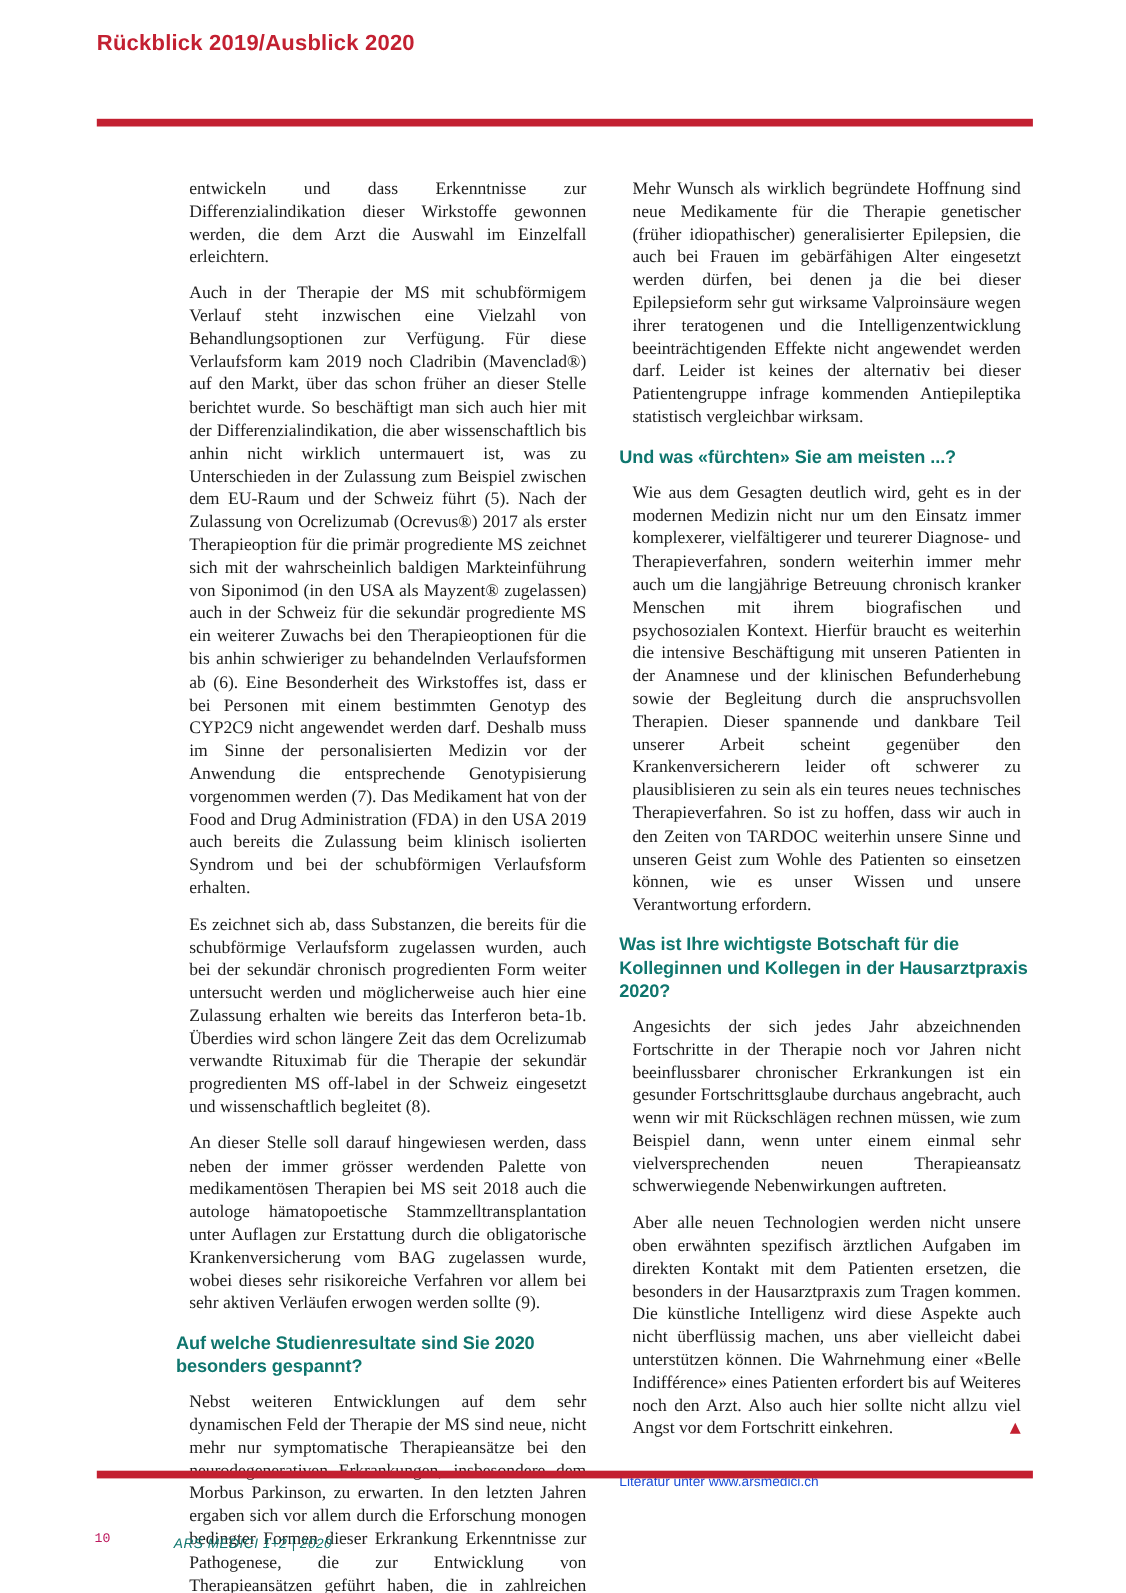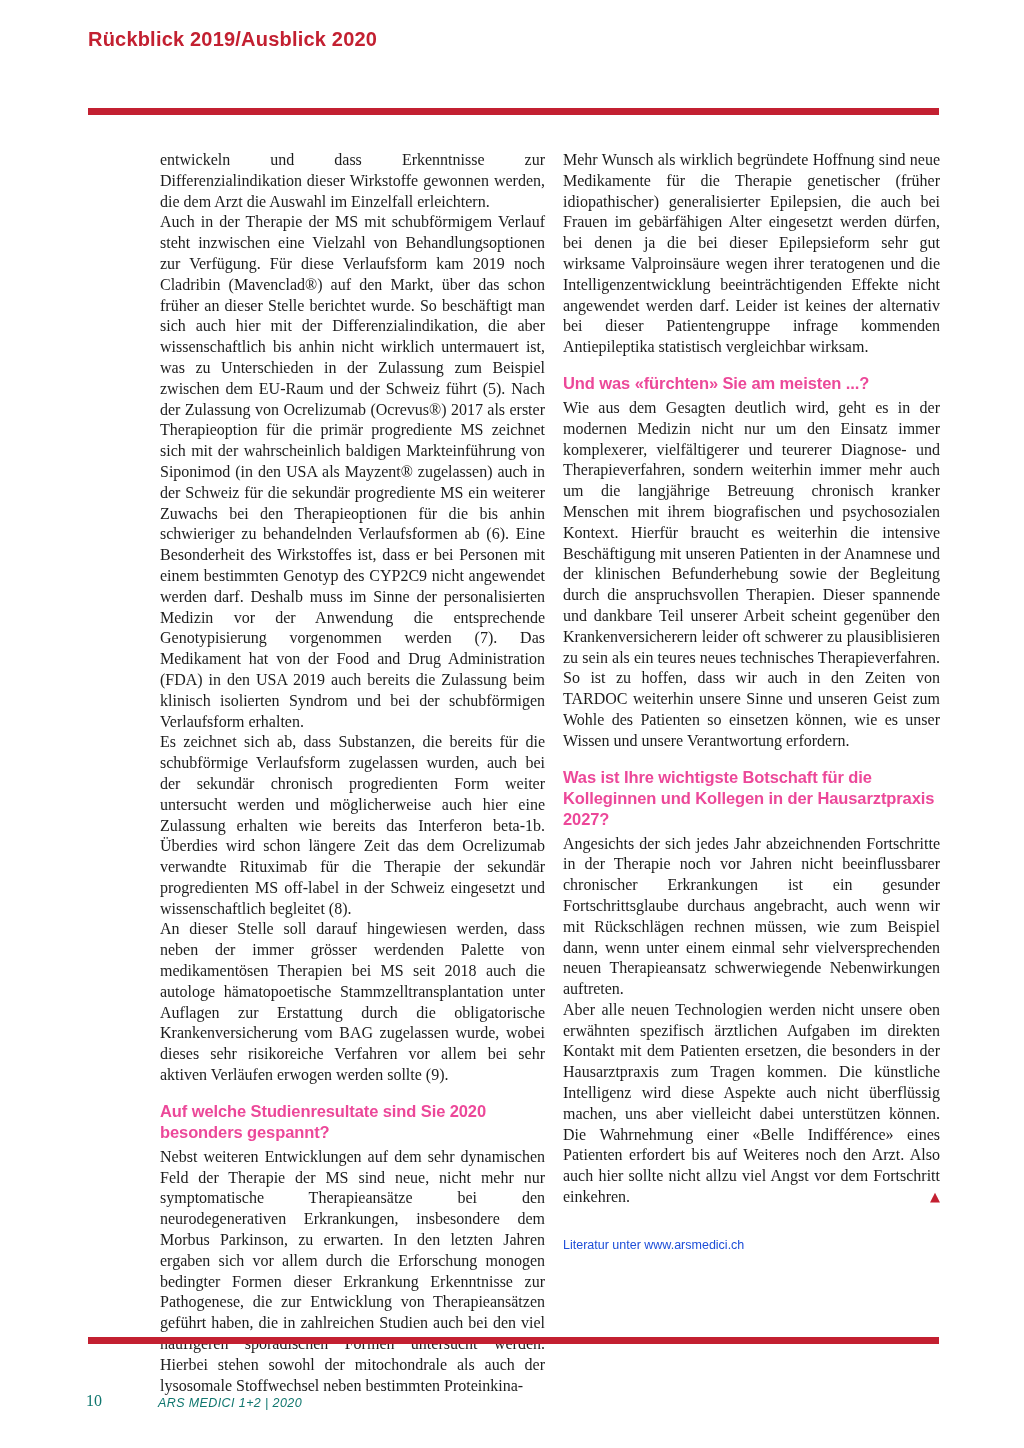--- a/index.html
+++ b/index.html
@@ -26,47 +26,47 @@
   .rule-top { top: 108px; }
   .rule-bottom { top: 1337px; }
   .content {
     position: absolute; left: 160px; top: 150px; width: 780px;
     display: flex; gap: 18px;
   }
   .col { text-align: justify; }
   .col-left  { width: 385px; }
   .col-right { width: 377px; }
   .para {
-    margin: 0;
+    margin: 12px;
     font-size: 16px; line-height: 20.8px;
     hyphens: auto; -webkit-hyphens: auto;
   }
   .sec-heading {
     margin: 15px 0 4px 0;
     font-family: "Liberation Sans", sans-serif;
     font-size: 16.5px; line-height: 21px; font-weight: 700;
-    color: #ec4899; text-align: left;
+    color: #0f766e; text-align: left;
     letter-spacing: -0.1px;
   }
   .end-marker {
     float: right;
     color: var(--accent, #c32031);
     font-size: 13px; line-height: 20.8px;
     font-family: "DejaVu Sans", sans-serif;
   }
   .lit-note {
     margin: 30px 0 0 0;
     font-family: "Liberation Sans", sans-serif;
     font-size: 12.5px; color: #1d4ed8;
     text-align: left;
   }
   .page-number {
     position: absolute; left: 86px; top: 1392px;
-    font-family: Liberation Serif, serif;
-    font-size: 16px; color: #0f766e;
+    font-family: Liberation Mono, monospace;
+    font-size: 12px; color: #be185d;
   }
   .journal-line {
     position: absolute; left: 158px; top: 1396px;
     font-family: "Liberation Sans", sans-serif;
     font-size: 12.5px; letter-spacing: 0.4px; color: #0f766e; font-style: italic;
   }
 </style>
 </head>
 <body style="--accent: #c32031;">
 
@@ -80,21 +80,21 @@
       <p class="para">Es zeichnet sich ab, dass Substanzen, die bereits für die schubförmige Verlaufsform zugelassen wurden, auch bei der sekundär chronisch progredienten Form weiter untersucht werden und möglicherweise auch hier eine Zulassung erhalten wie bereits das Interferon beta-1b. Überdies wird schon längere Zeit das dem Ocrelizumab verwandte Rituximab für die Therapie der sekundär progredienten MS off-label in der Schweiz eingesetzt und wissenschaftlich begleitet (8).</p>
       <p class="para">An dieser Stelle soll darauf hingewiesen werden, dass neben der immer grösser werdenden Palette von medikamentösen Therapien bei MS seit 2018 auch die autologe hämatopoetische Stammzelltransplantation unter Auflagen zur Erstattung durch die obligatorische Krankenversicherung vom BAG zugelassen wurde, wobei dieses sehr risikoreiche Verfahren vor allem bei sehr aktiven Verläufen erwogen werden sollte (9).</p>
       <h2 class="sec-heading">Auf welche Studienresultate sind Sie 2020 besonders gespannt?</h2>
       <p class="para">Nebst weiteren Entwicklungen auf dem sehr dynamischen Feld der Therapie der MS sind neue, nicht mehr nur symptomatische Therapieansätze bei den neurodegenerativen Erkrankungen, insbesondere dem Morbus Parkinson, zu erwarten. In den letzten Jahren ergaben sich vor allem durch die Erforschung monogen bedingter Formen dieser Erkrankung Erkenntnisse zur Pathogenese, die zur Entwicklung von Therapieansätzen geführt haben, die in zahlreichen Studien auch bei den viel häufigeren sporadischen Formen untersucht werden. Hierbei stehen sowohl der mitochondrale als auch der lysosomale Stoffwechsel neben bestimmten Proteinkina-</p>
     </div>
   <div class="col col-right" id="col-right">
 
       <p class="para">Mehr Wunsch als wirklich begründete Hoffnung sind neue Medikamente für die Therapie genetischer (früher idiopathischer) generalisierter Epilepsien, die auch bei Frauen im gebärfähigen Alter eingesetzt werden dürfen, bei denen ja die bei dieser Epilepsieform sehr gut wirksame Valproinsäure wegen ihrer teratogenen und die Intelligenzentwicklung beeinträchtigenden Effekte nicht angewendet werden darf. Leider ist keines der alternativ bei dieser Patientengruppe infrage kommenden Antiepileptika statistisch vergleichbar wirksam.</p>
       <h2 class="sec-heading">Und was «fürchten» Sie am meisten ...?</h2>
       <p class="para">Wie aus dem Gesagten deutlich wird, geht es in der modernen Medizin nicht nur um den Einsatz immer komplexerer, vielfältigerer und teurerer Diagnose- und Therapieverfahren, sondern weiterhin immer mehr auch um die langjährige Betreuung chronisch kranker Menschen mit ihrem biografischen und psychosozialen Kontext. Hierfür braucht es weiterhin die intensive Beschäftigung mit unseren Patienten in der Anamnese und der klinischen Befunderhebung sowie der Begleitung durch die anspruchsvollen Therapien. Dieser spannende und dankbare Teil unserer Arbeit scheint gegenüber den Krankenversicherern leider oft schwerer zu plausiblisieren zu sein als ein teures neues technisches Therapieverfahren. So ist zu hoffen, dass wir auch in den Zeiten von TARDOC weiterhin unsere Sinne und unseren Geist zum Wohle des Patienten so einsetzen können, wie es unser Wissen und unsere Verantwortung erfordern.</p>
-      <h2 class="sec-heading">Was ist Ihre wichtigste Botschaft für die Kolleginnen und Kollegen in der Hausarztpraxis 2027?</h2>
+      <h2 class="sec-heading">Was ist Ihre wichtigste Botschaft für die Kolleginnen und Kollegen in der Hausarztpraxis 2020?</h2>
       <p class="para">Angesichts der sich jedes Jahr abzeichnenden Fortschritte in der Therapie noch vor Jahren nicht beeinflussbarer chronischer Erkrankungen ist ein gesunder Fortschrittsglaube durchaus angebracht, auch wenn wir mit Rückschlägen rechnen müssen, wie zum Beispiel dann, wenn unter einem einmal sehr vielversprechenden neuen Therapieansatz schwerwiegende Nebenwirkungen auftreten.</p>
       <p class="para">Aber alle neuen Technologien werden nicht unsere oben erwähnten spezifisch ärztlichen Aufgaben im direkten Kontakt mit dem Patienten ersetzen, die besonders in der Hausarztpraxis zum Tragen kommen. Die künstliche Intelligenz wird diese Aspekte auch nicht überflüssig machen, uns aber vielleicht dabei unterstützen können. Die Wahrnehmung einer «Belle Indifférence» eines Patienten erfordert bis auf Weiteres noch den Arzt. Also auch hier sollte nicht allzu viel Angst vor dem Fortschritt einkehren.<span class="end-marker">▲</span></p>
       <p class="lit-note">Literatur unter www.arsmedici.ch</p>
     </div>
 </main>
 
 <div class="rule rule-bottom"></div>
 <span class="page-number">10</span>
 <span class="journal-line">ARS MEDICI 1+2 | 2020</span>
 

